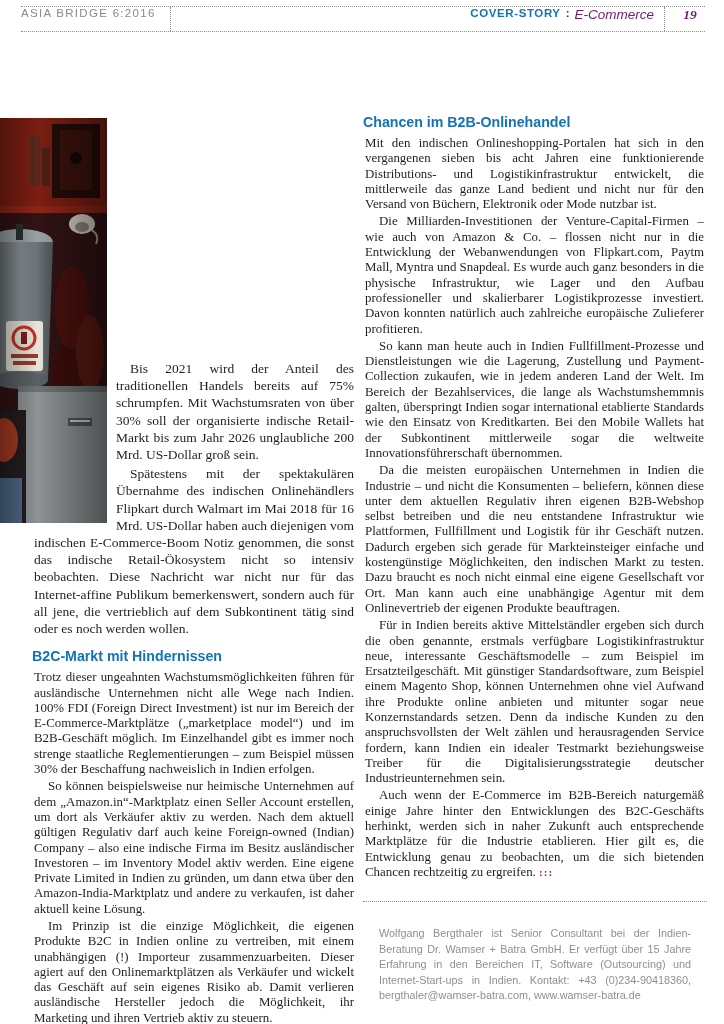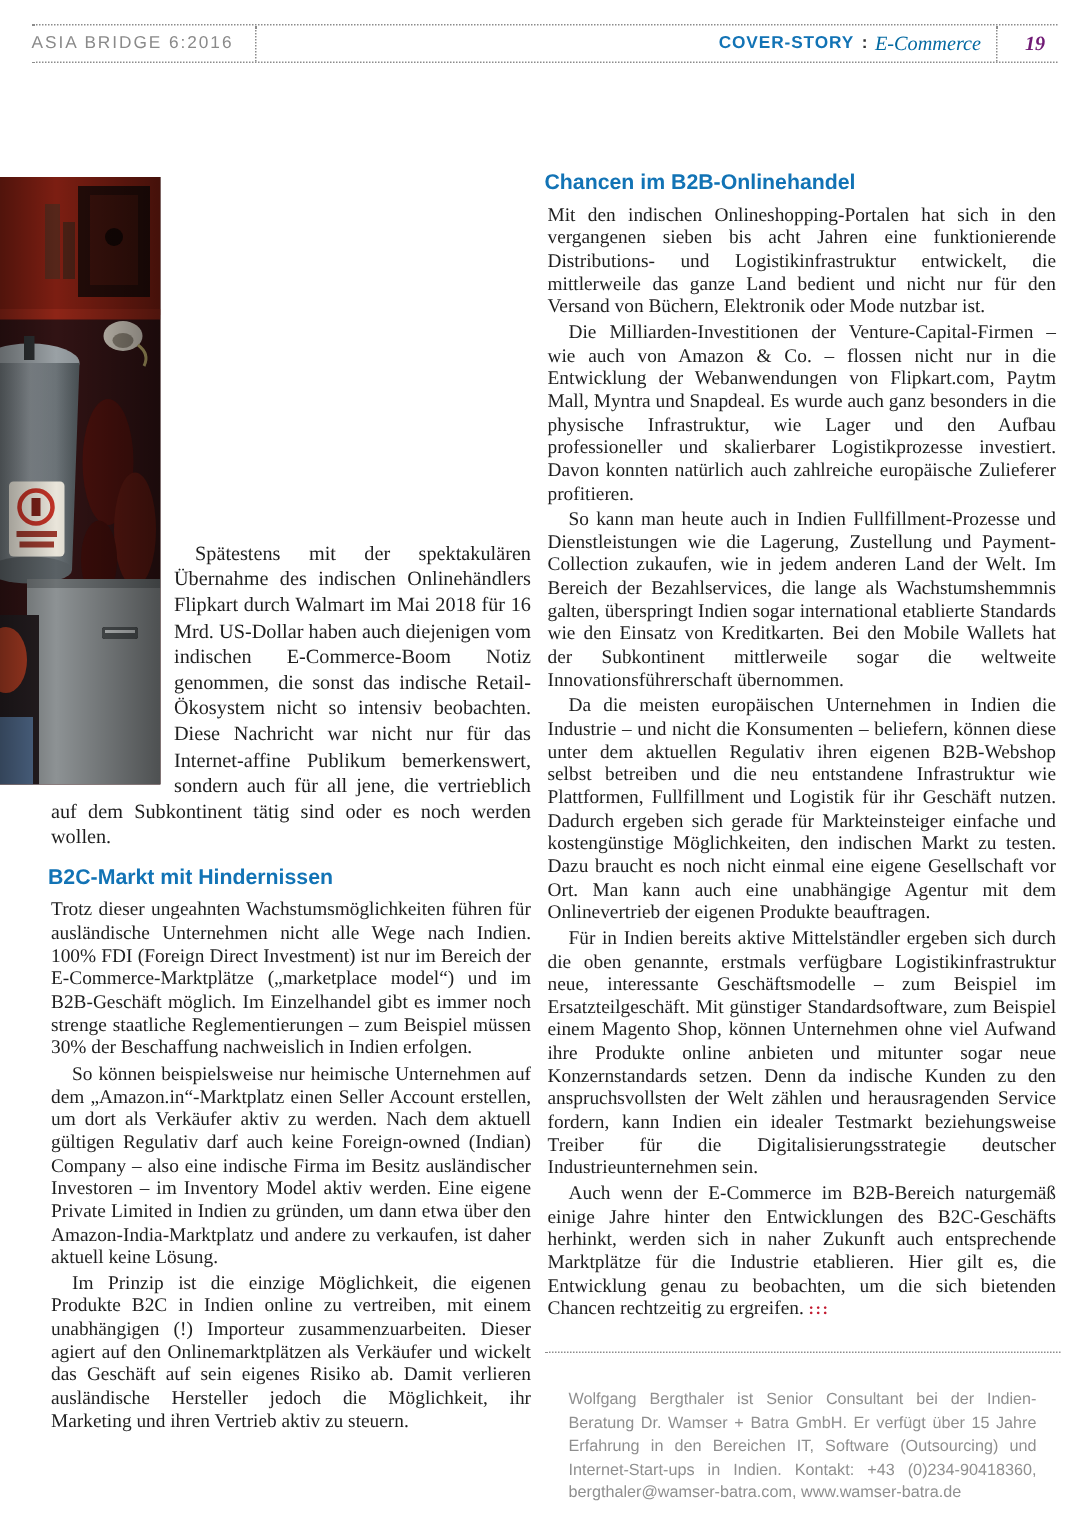--- a/index.html
+++ b/index.html
@@ -4,32 +4,32 @@
 <style>
   html,body{margin:0;padding:0;background:#e8e8e8;}
   .page{
     position:relative;width:724px;height:1024px;margin:0 auto;
     background:#ffffff;overflow:hidden;
     font-family:"Liberation Serif",serif;color:#1f1f1f;
   }
 
   
   .hdr{
-    position:absolute;left:21px;right:19px;top:16px;height:24px;
+    position:absolute;left:21px;right:19px;top:6px;height:24px;
     border-top:1px dotted #8c8c8c;border-bottom:1px dotted #8c8c8c;
-    display:flex;align-items:center;
+    display:flex;align-items:flex-start;
     font-family:"Liberation Sans",sans-serif;font-size:11.5px;
   }
   .hdr .journal{color:#8a8a8a;letter-spacing:1.3px;white-space:nowrap;}
   .hdr .vdiv{align-self:stretch;border-left:1px dotted #8c8c8c;margin:0 10px;}
   .hdr .vdiv.first{margin-left:14px;}
   .hdr .grow{flex:1;}
   .hdr .coverstory{color:#1273b5;font-weight:bold;letter-spacing:.6px;white-space:nowrap;}
   .hdr .colon{color:#333;margin:0 5px;font-weight:bold;}
-  .hdr .topic{font-family:Liberation Serif, serif;font-style:italic;font-size:13.5px;color:#0369a1;white-space:nowrap;}
+  .hdr .topic{font-family:Liberation Sans, sans-serif;font-style:italic;font-size:13.5px;color:#701a75;white-space:nowrap;}
   .hdr .pagenum{font-family:"Liberation Serif",serif;font-style:italic;font-weight:bold;
     font-size:13.5px;color:#701a75;width:30px;text-align:center;}
 
   
   .photo{position:absolute;left:0;top:118px;width:107px;height:405px;overflow:hidden;background:#2d1112;}
   .photo svg{display:block;}
 
   
   .caption{
     position:absolute;left:107px;top:181px;width:204px;
@@ -143,20 +143,21 @@
       <ellipse cx="4" cy="322" rx="14" ry="22" fill="#a93c23"></ellipse>
       <ellipse cx="2" cy="378" rx="13" ry="14" fill="#c0392b"></ellipse>
       <rect x="0" y="360" width="22" height="45" fill="#50698a"></rect>
       <rect x="0" y="0" width="107" height="405" fill="url(#vig)"></rect>
     </svg>
   </div>
 
 
   <section class="col-left">
     <div class="wrap-spacer"></div>
+    <p class="body intro indent">Bis 2021 wird der Anteil des traditionellen Handels bereits auf 75% schrumpfen. Mit Wachstumsraten von über 30% soll der organisierte indische Retail-Markt bis zum Jahr 2026 unglaubliche 200 Mrd. US-Dollar groß sein.</p>
     <p class="body intro indent">Spätestens mit der spektakulären Übernahme des indischen Onlinehändlers Flipkart durch Walmart im Mai 2018 für 16 Mrd. US-Dollar haben auch diejenigen vom indischen E-Commerce-Boom Notiz genommen, die sonst das indische Retail-Ökosystem nicht so intensiv beobachten. Diese Nachricht war nicht nur für das Internet-affine Publikum bemerkenswert, sondern auch für all jene, die vertrieblich auf dem Subkontinent tätig sind oder es noch werden wollen.</p>
     <h2 class="subhead">B2C-Markt mit Hindernissen</h2>
     <p class="body">Trotz dieser ungeahnten Wachstumsmöglichkeiten führen für ausländische Unternehmen nicht alle Wege nach Indien. 100% FDI (Foreign Direct Investment) ist nur im Bereich der E-Commerce-Marktplätze („marketplace model“) und im B2B-Geschäft möglich. Im Einzelhandel gibt es immer noch strenge staatliche Reglementierungen – zum Beispiel müssen 30% der Beschaffung nachweislich in Indien erfolgen.</p>
     <p class="body indent">So können beispielsweise nur heimische Unternehmen auf dem „Amazon.in“-Marktplatz einen Seller Account erstellen, um dort als Verkäufer aktiv zu werden. Nach dem aktuell gültigen Regulativ darf auch keine Foreign-owned (Indian) Company – also eine indische Firma im Besitz ausländischer Investoren – im Inventory Model aktiv werden. Eine eigene Private Limited in Indien zu gründen, um dann etwa über den Amazon-India-Marktplatz und andere zu verkaufen, ist daher aktuell keine Lösung.</p>
     <p class="body indent">Im Prinzip ist die einzige Möglichkeit, die eigenen Produkte B2C in Indien online zu vertreiben, mit einem unabhängigen (!) Importeur zusammenzuarbeiten. Dieser agiert auf den Onlinemarktplätzen als Verkäufer und wickelt das Geschäft auf sein eigenes Risiko ab. Damit verlieren ausländische Hersteller jedoch die Möglichkeit, ihr Marketing und ihren Vertrieb aktiv zu steuern.</p>
   </section>
 
   <section class="col-right">
     <h2 class="subhead">Chancen im B2B-Onlinehandel</h2>
     <p class="body">Mit den indischen Onlineshopping-Portalen hat sich in den vergangenen sieben bis acht Jahren eine funktionierende Distributions- und Logistikinfrastruktur entwickelt, die mittlerweile das ganze Land bedient und nicht nur für den Versand von Büchern, Elektronik oder Mode nutzbar ist.</p>

